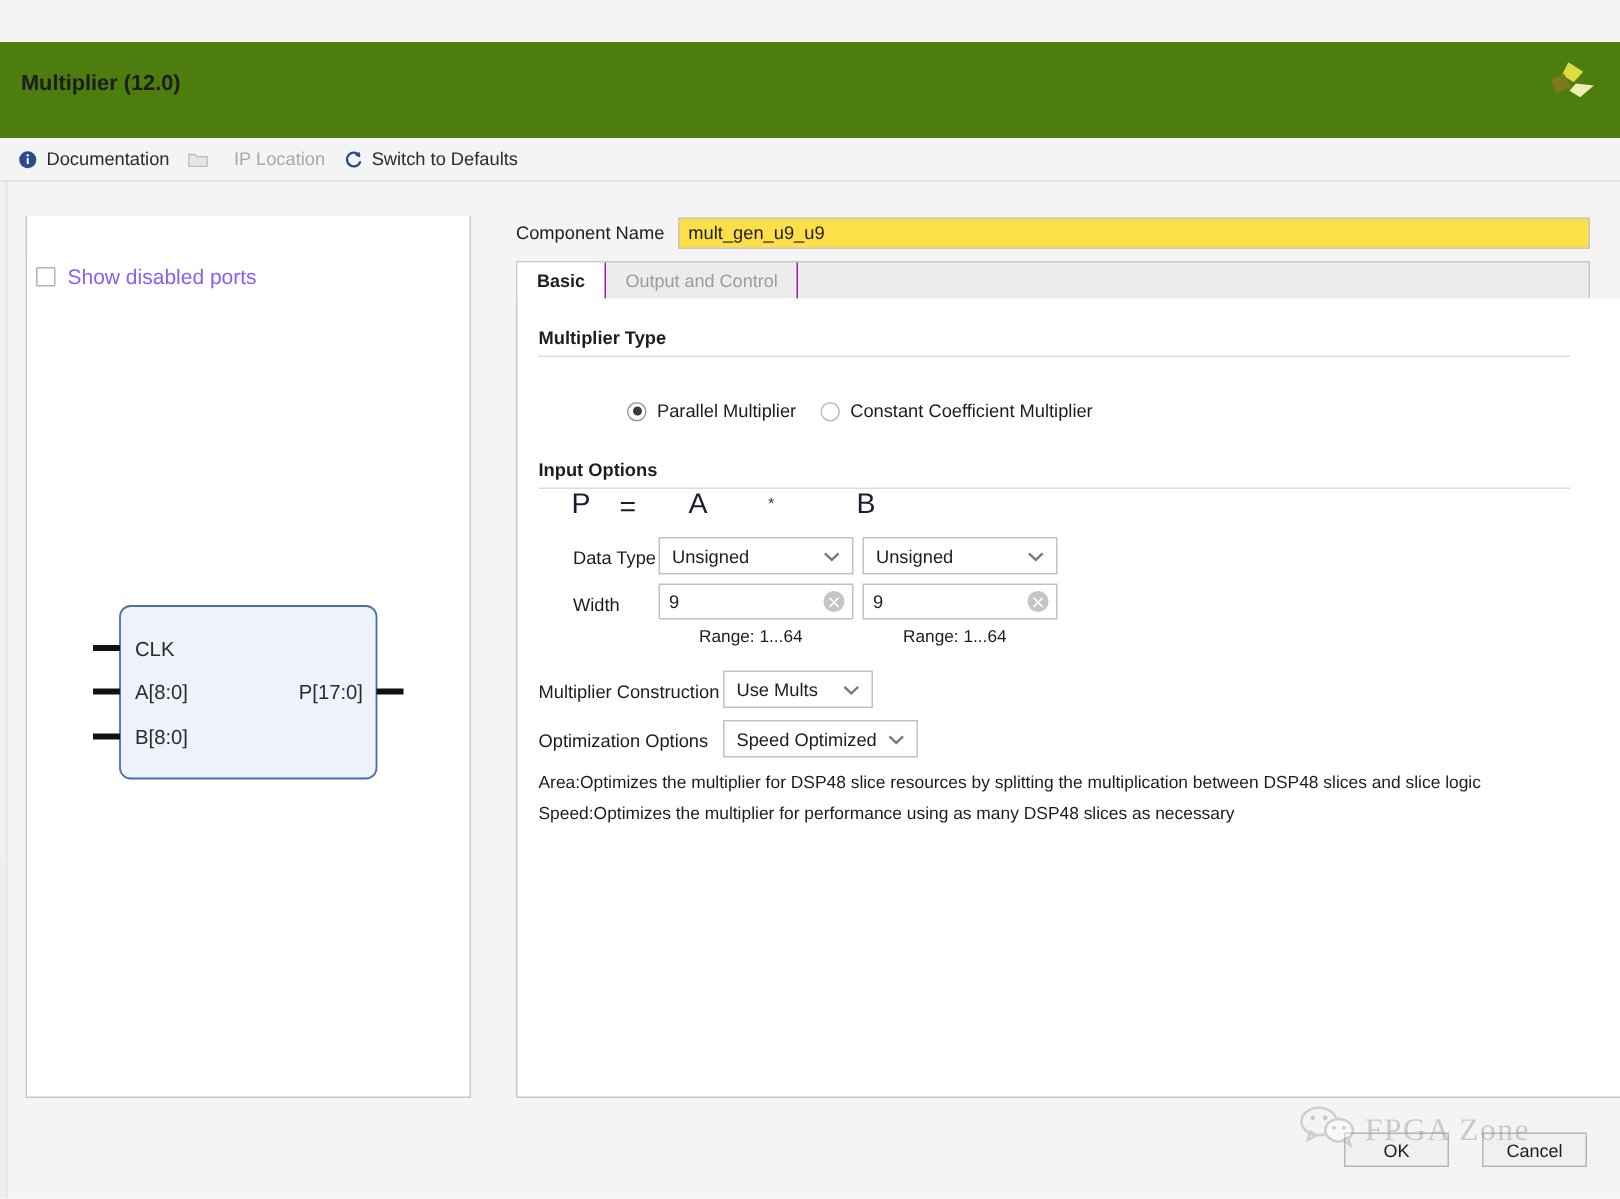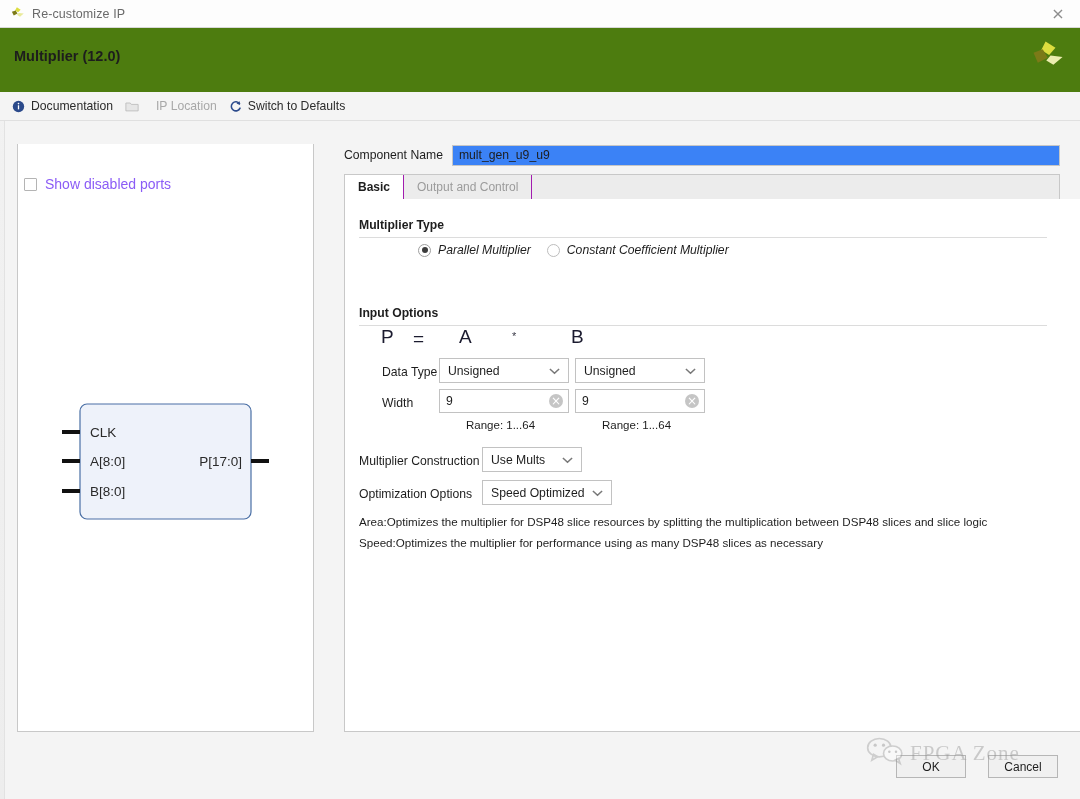--- a/index.html
+++ b/index.html
@@ -110,21 +110,21 @@
 
   
   .comp-row {
     position: absolute; left: 344px; top: 144px;
     width: 716px; height: 22px;
     display: flex; align-items: center;
   }
   .comp-label { font-size: 12.2px; color: #1d1d1d; margin-right: 9px; }
   .comp-input {
     flex: 1; height: 21px;
-    background: #3b82f6;
+    background: #fde047;
     border: 1px solid #c6c6c6;
     font-size: 12.2px; color: #1d1d1d;
     padding: 0 6px;
     display: flex; align-items: center;
   }
 
   .rp-tabs {
     position: absolute; left: 344px; top: 174px;
     width: 716px; height: 25px;
     display: flex;
@@ -253,31 +253,20 @@
     border-right: 1px solid #e2e2e2;
   }
 </style>
 </head>
 <body>
 
 <div id="app">
 
   <div class="edge-strip"></div>
 
-  <div class="titlebar">
-    <span class="tb-icon">
-      <svg width="15" height="15" viewBox="0 0 24 24">
-        <polygon points="11,2 17,6 13,10 8,7" fill="#dcdd3f"></polygon>
-        <polygon points="3,9 9,7 12,12 6,15" fill="#7c7a18"></polygon>
-        <polygon points="14,11 22,12 16,17 11,14" fill="#e9ea9a"></polygon>
-      </svg>
-    </span>
-    <span class="tb-title">Re-customize IP</span>
-    <span class="tb-close">×</span>
-  </div>
 
   <div class="header">
     <div class="h-title">Multiplier (12.0)</div>
     <div class="xlogo">
       <svg width="34" height="34" viewBox="0 0 24 24">
         <polygon points="11,1 18,5.5 13.5,10.5 8,7" fill="#dcdd3f"></polygon>
         <polygon points="2.5,9 9,6.5 12.5,12.5 5.5,16" fill="#7c7a18"></polygon>
         <polygon points="14.5,11 23,12 16.5,17.5 11.5,14.5" fill="#ecedb0"></polygon>
       </svg>
     </div>
@@ -360,21 +349,21 @@
     <div class="rp-tab">
       <span>Output and Control</span>
     </div>
   </div>
 
   <div class="rightpanel">
 
     <div class="section-title" style="left:14px; top:19px;">Multiplier Type</div>
     <div class="section-rule" style="left:14px; top:38px; width:688px;"></div>
 
-    <div class="radio-row" style="left:73px; top:44px;font-style:italic;">
+    <div class="radio-row" style="left:73px; top:68px;">
       <span class="radio checked"></span>
       <span class="rlbl">Parallel Multiplier</span>
       <span class="radio off"></span>
       <span class="rlbl">Constant Coefficient Multiplier</span>
     </div>
 
     <div class="section-title" style="left:14px; top:107px;">Input Options</div>
     <div class="section-rule" style="left:14px; top:126px; width:688px;"></div>
 
     <div class="formula" style="left:30px; top:127px; width:280px; height:30px;">

